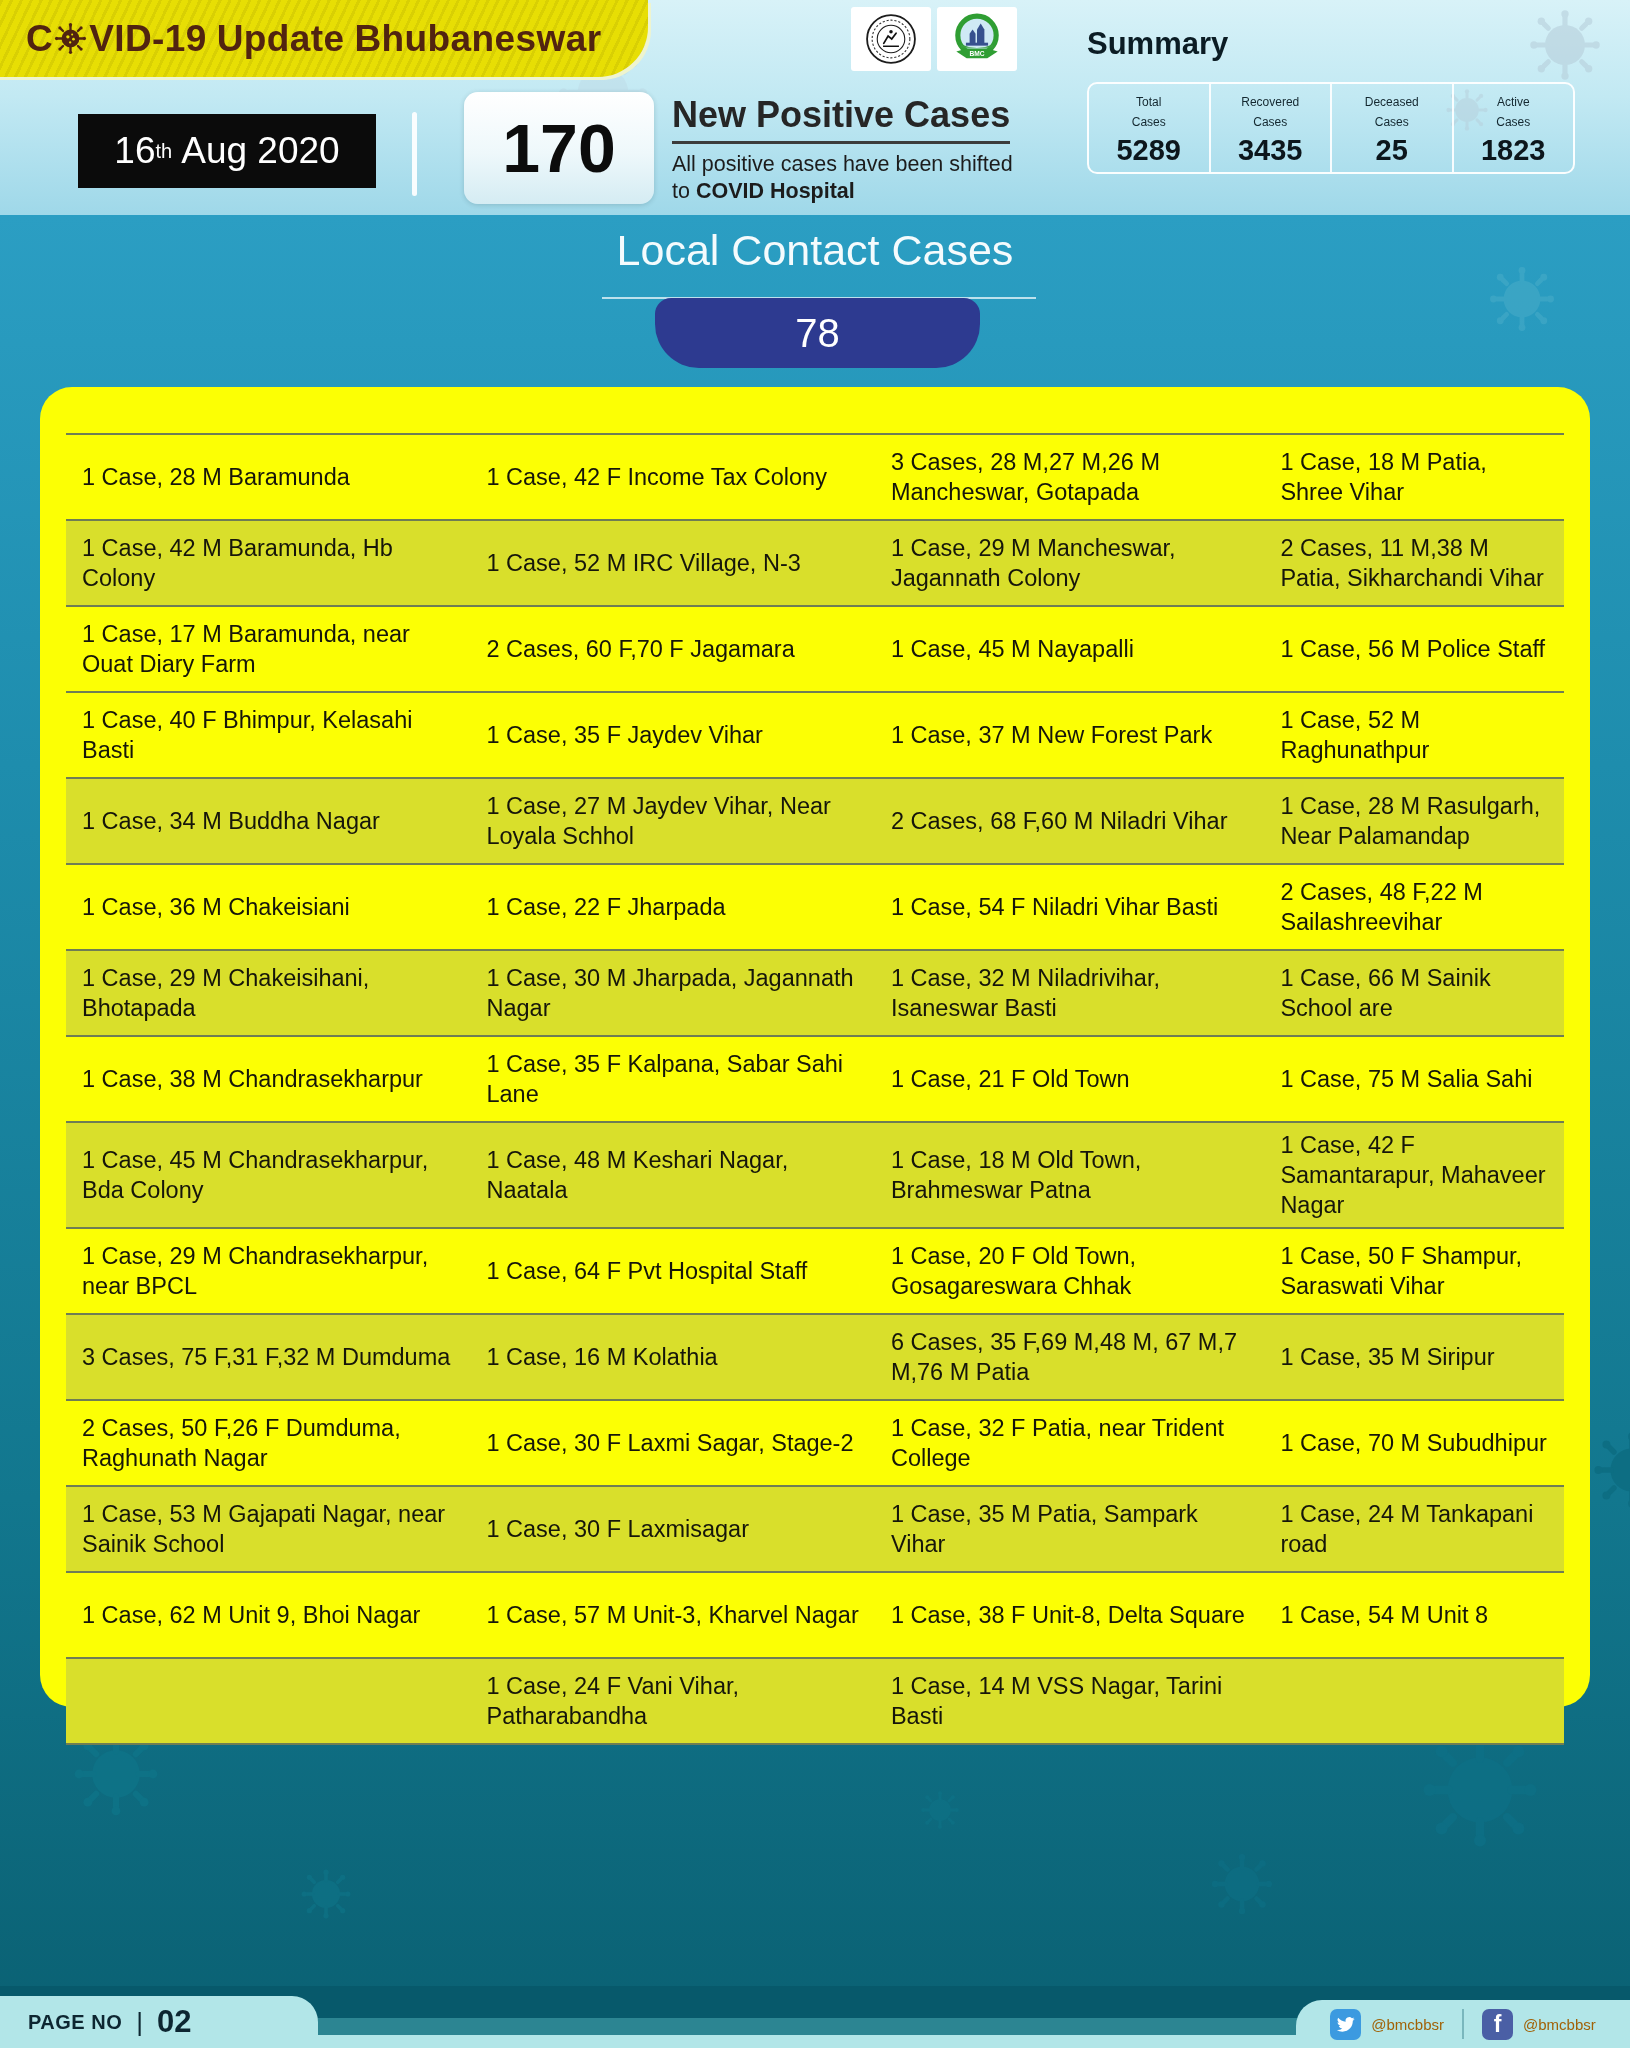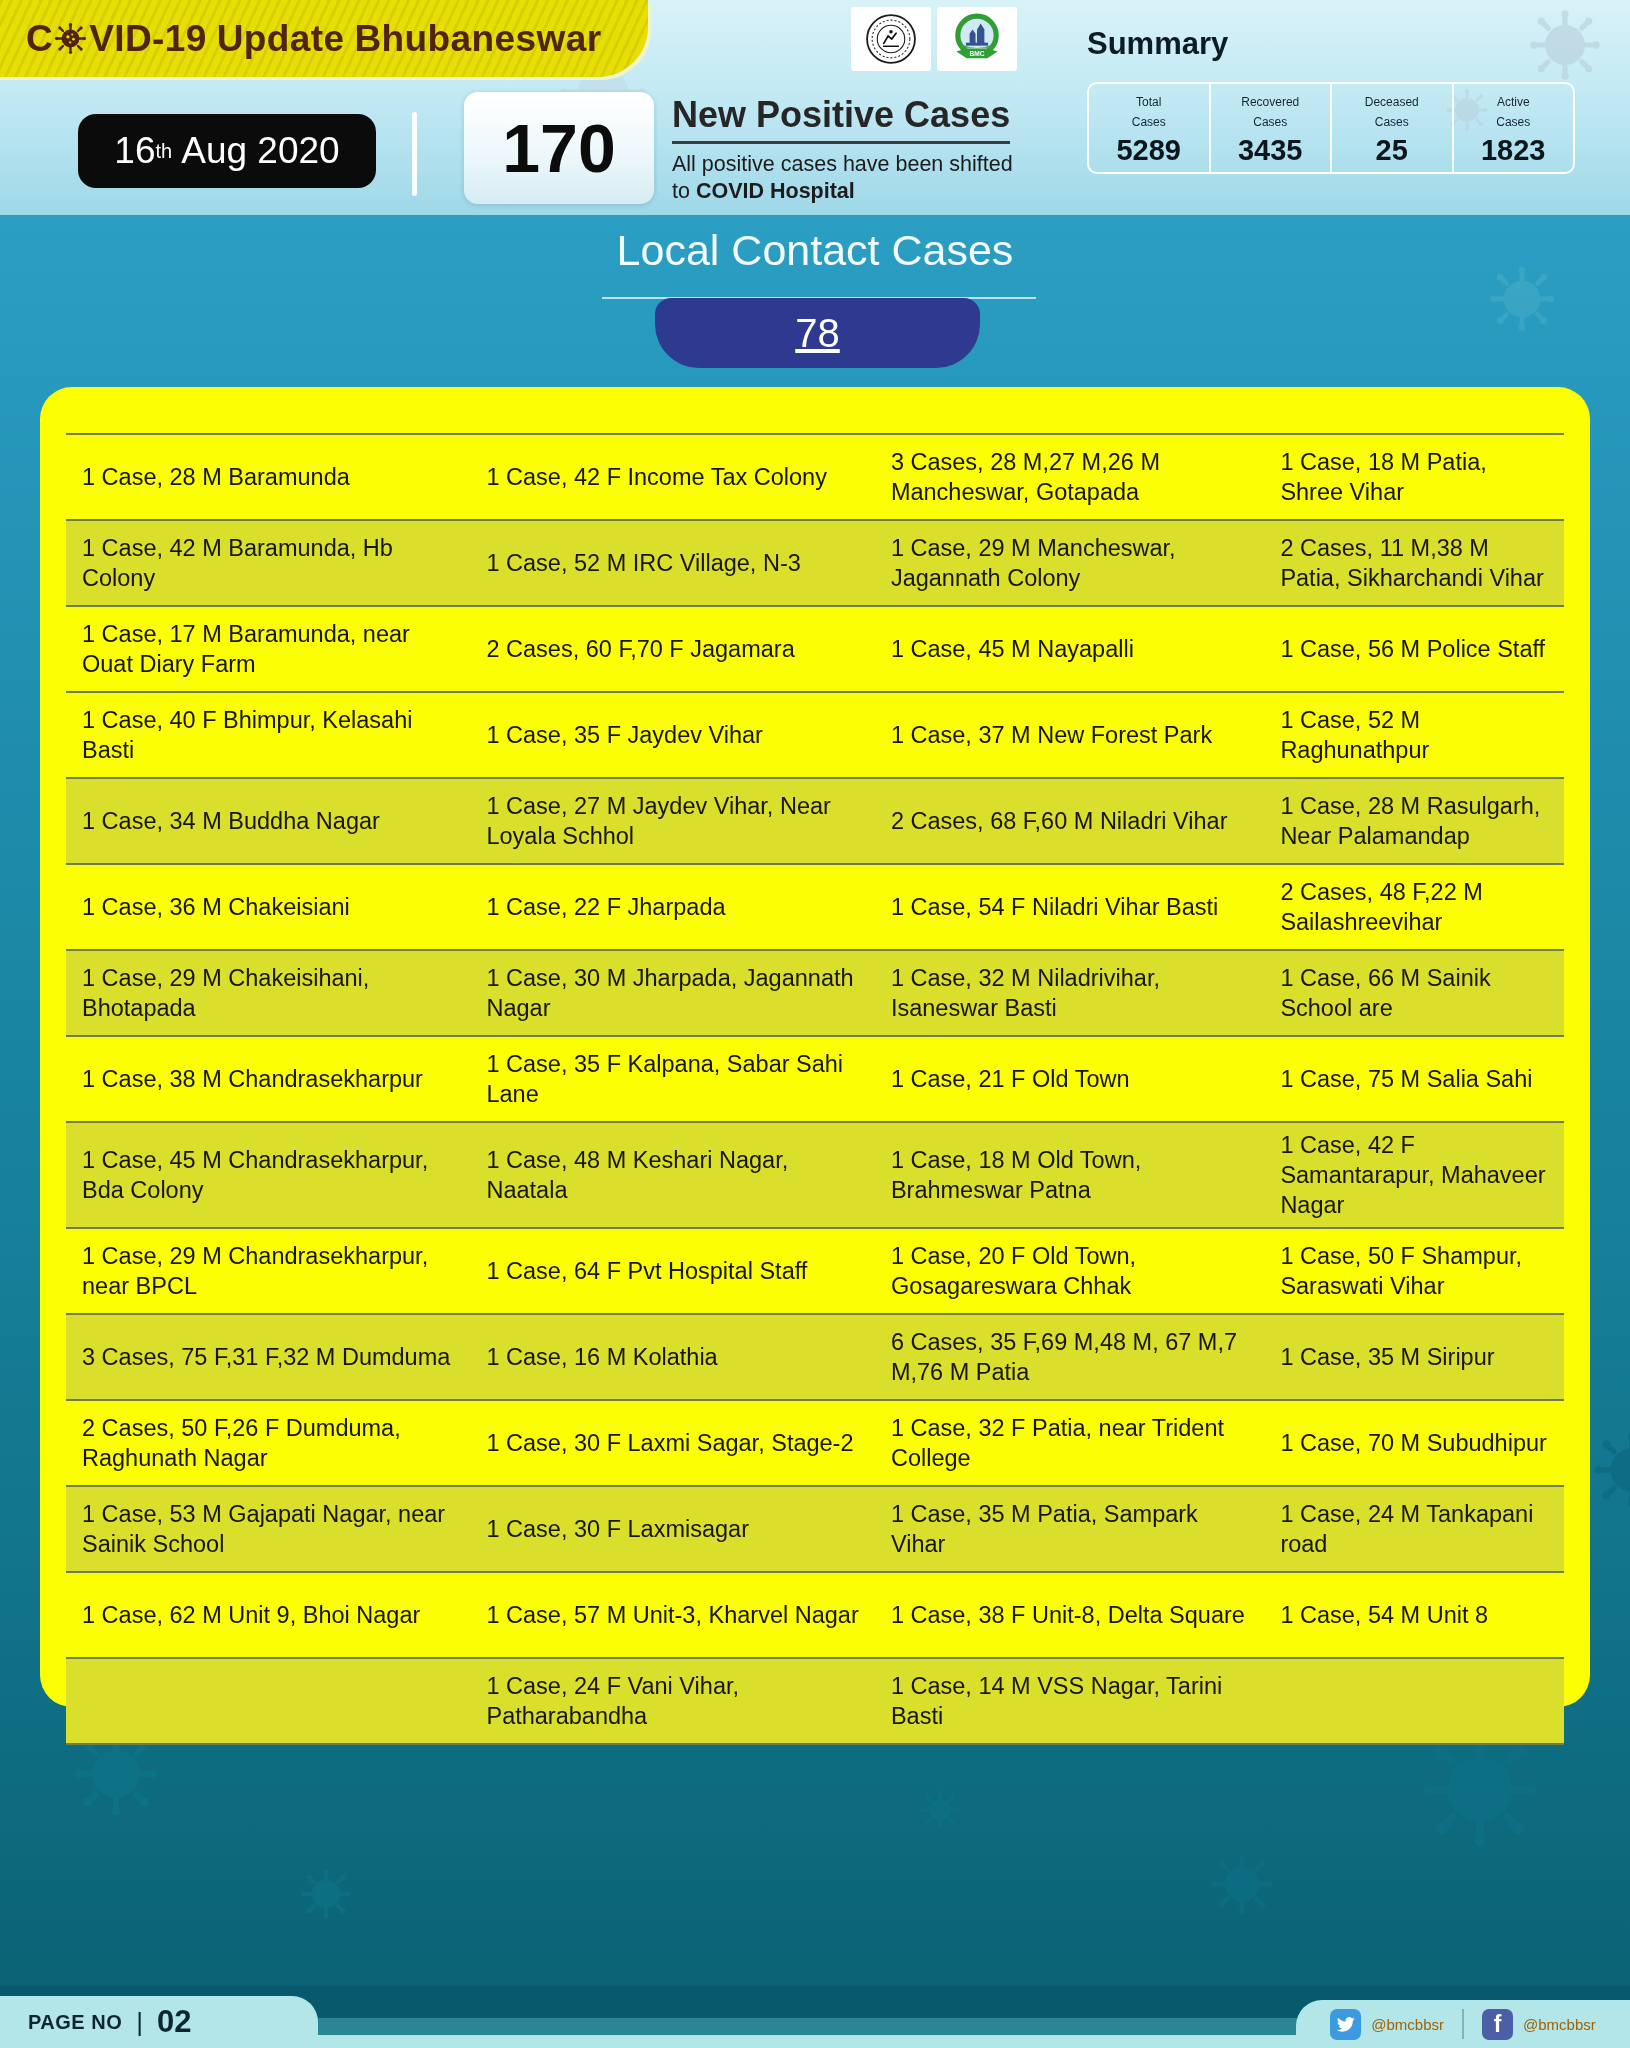--- a/index.html
+++ b/index.html
@@ -27,21 +27,21 @@
   .sum-title{position:absolute;z-index:3;left:1087px;top:26px;width:488px;text-align:left;
     font-size:31px;font-weight:bold;color:#0b1c24;}
   .sum-box{position:absolute;z-index:3;left:1087px;top:82px;width:488px;height:92px;
     border:2px solid rgba(255,255,255,.95);border-radius:10px;display:flex;box-sizing:border-box;}
   .sum-cell{flex:1;display:flex;flex-direction:column;align-items:center;justify-content:center;gap:2px;padding-top:3px;}
   .sum-cell:not(:last-child){border-right:2px solid rgba(255,255,255,.9);}
   .sum-label{font-size:12px;line-height:20px;color:#142830;text-align:center;white-space:pre-line;}
   .sum-value{font-size:29px;font-weight:bold;color:#0c161c;}
 
   .date-box{position:absolute;z-index:3;left:78px;top:114px;width:298px;height:74px;
-    background:var(--date-black,#0b0b0b);border-radius:18px;color:#fff;
+    background:var(--date-black,#0b0b0b);border-radius:0;color:#fff;
     display:flex;align-items:center;justify-content:center;font-size:37px;}
   .date-box sup{font-size:20px;line-height:0;}
   .daterest{margin-left:9px;}
   .vdiv{position:absolute;z-index:3;left:412px;top:112px;width:5px;height:84px;background:rgba(255,255,255,.92);border-radius:3px;}
 
   .count-box{position:absolute;z-index:3;left:464px;top:92px;width:190px;height:112px;
     background:linear-gradient(180deg,#ffffff 0%,#eef8fb 55%,#d5ecf3 100%);border-radius:14px;
     display:flex;align-items:center;justify-content:center;font-size:68px;font-weight:bold;color:#0c0c0c;
     box-shadow:0 1px 5px rgba(30,60,70,.2);}
 
@@ -52,21 +52,21 @@
   
   .bodybg{position:absolute;left:0;top:215px;width:1630px;height:1833px;z-index:0;
     background:linear-gradient(180deg,#2b9ec3 0%,#1e8dad 30%,#12778e 70%,#0a6072 100%);}
   svg.deco{position:absolute;}
 
   .lcc-title{position:absolute;left:0;top:226px;width:1630px;text-align:center;font-size:43px;font-weight:400;
     color:#f4fbfd;z-index:4;}
   .lcc-line{position:absolute;left:602px;top:297px;width:434px;height:2px;background:rgba(225,242,247,.8);z-index:4;}
   .lcc-badge{position:absolute;left:655px;top:298px;width:325px;height:70px;background:var(--badge-blue,#2d3a90);
     border-radius:16px 16px 44px 44px;display:flex;align-items:center;justify-content:center;
-    color:#fff;font-size:40px;z-index:5;text-decoration:underline;}
+    color:#fff;font-size:40px;z-index:5;}
 
   
   .panel{position:absolute;left:40px;top:387px;width:1550px;height:1320px;background:var(--panel-yellow,#fcff04);
     border-radius:32px;z-index:5;box-sizing:border-box;padding:46px 26px 0;}
   table.cases{width:100%;border-collapse:collapse;}
   .cases td{font-size:23.5px;line-height:30px;color:#16160a;padding:7px 16px;height:70px;vertical-align:middle;}
   .cases tr{border-top:2px solid #6f7d54;}
   .cases tr:last-child{border-bottom:2px solid #6f7d54;}
   .cases tr.dark{background:var(--row-alt,#d9df2b);}
 

